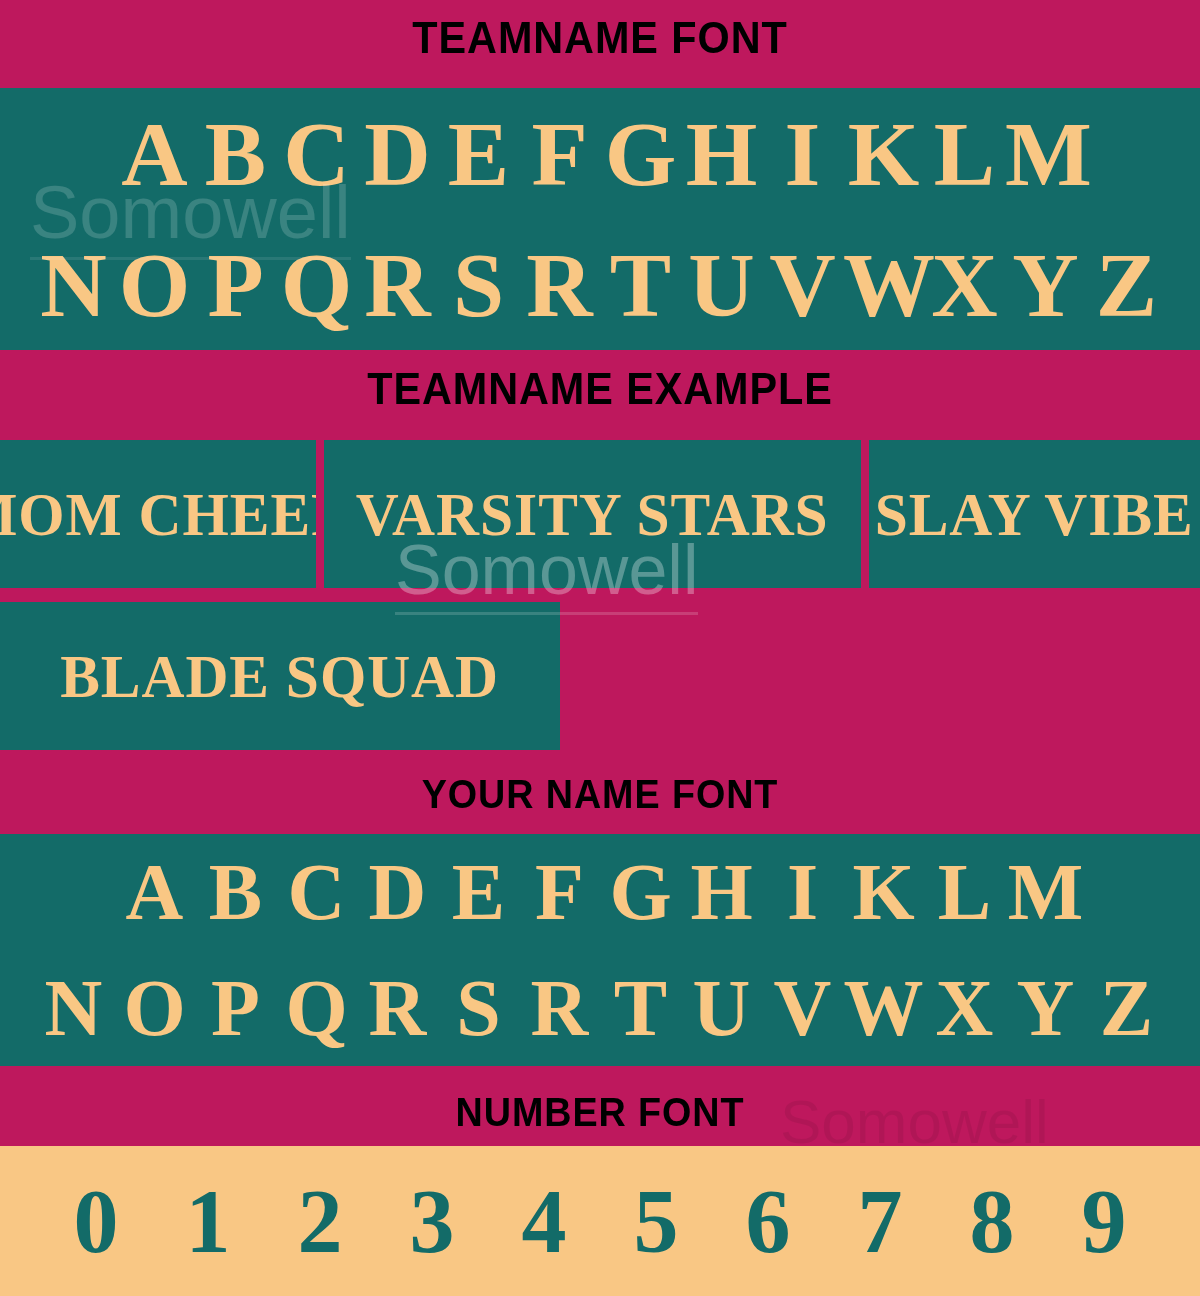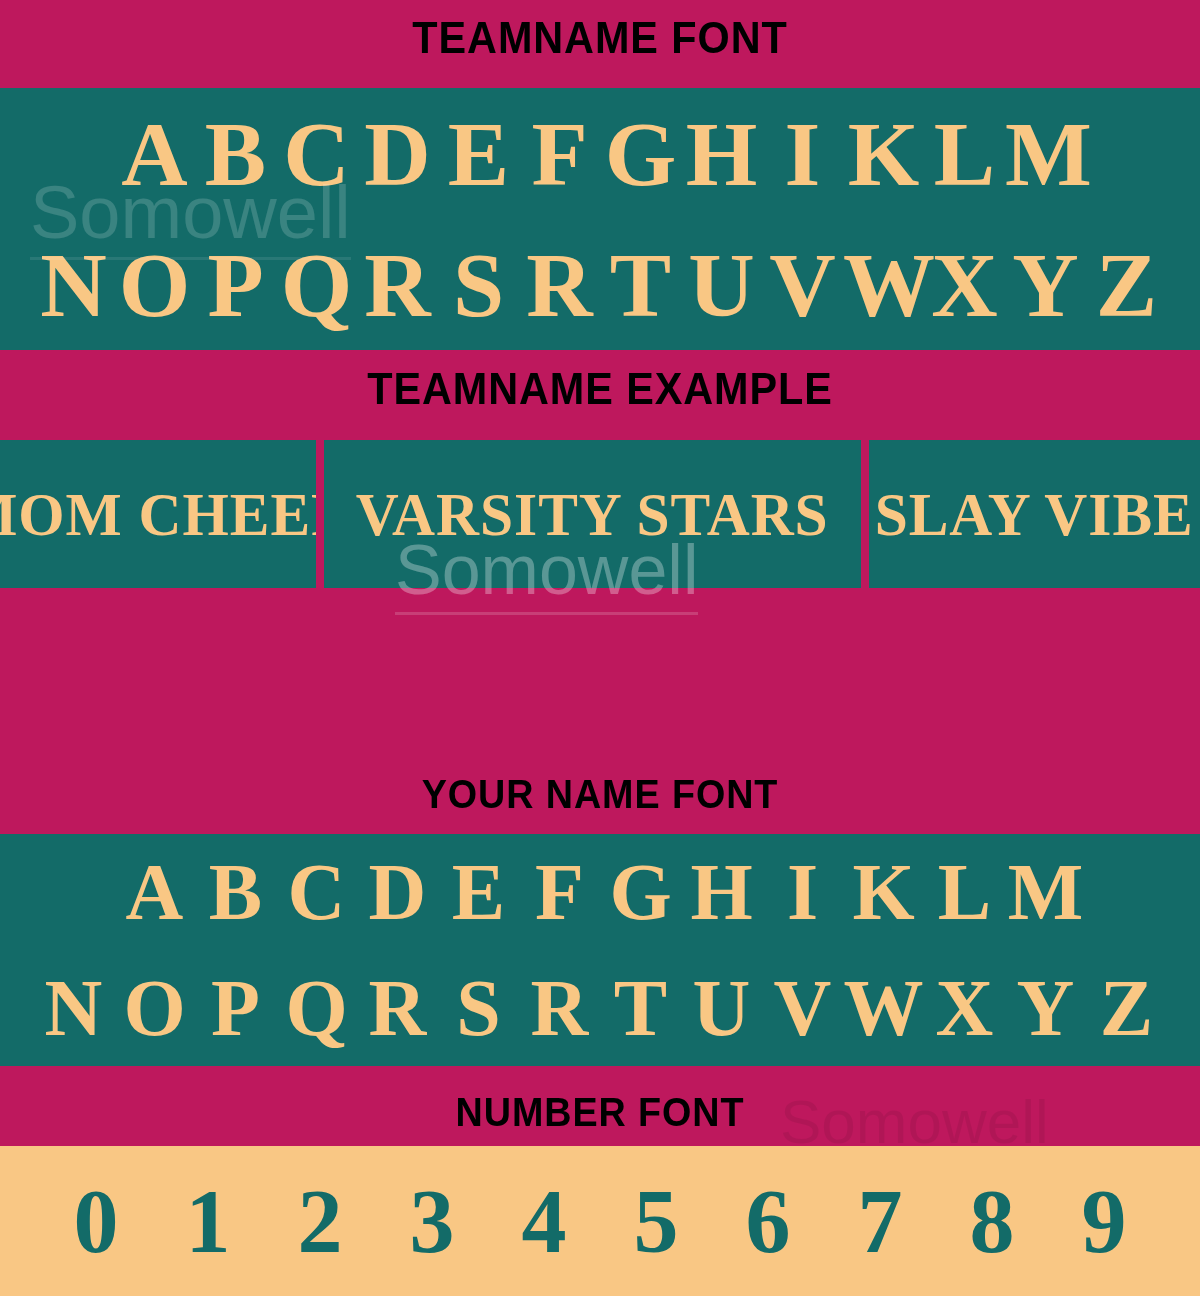--- a/index.html
+++ b/index.html
@@ -276,20 +276,23 @@
         <span>MOM CHEER</span>
       </div>
       <div class="example-cell cell-w2">
         <span>VARSITY STARS</span>
       </div>
       <div class="example-cell cell-w3">
         <span>SLAY VIBE</span>
       </div>
     </div>
     <div class="example-row">
+      <div class="example-cell cell-w2">
+        <span>BLADE SQUAD</span>
+      </div>
     </div>
   </div>
 
   <div class="watermark" id="watermark-2">
     <span>Somowell</span>
     <span class="watermark-underline"></span>
   </div>
 
   <div class="heading" id="heading-your-name-font">YOUR NAME FONT</div>
 

